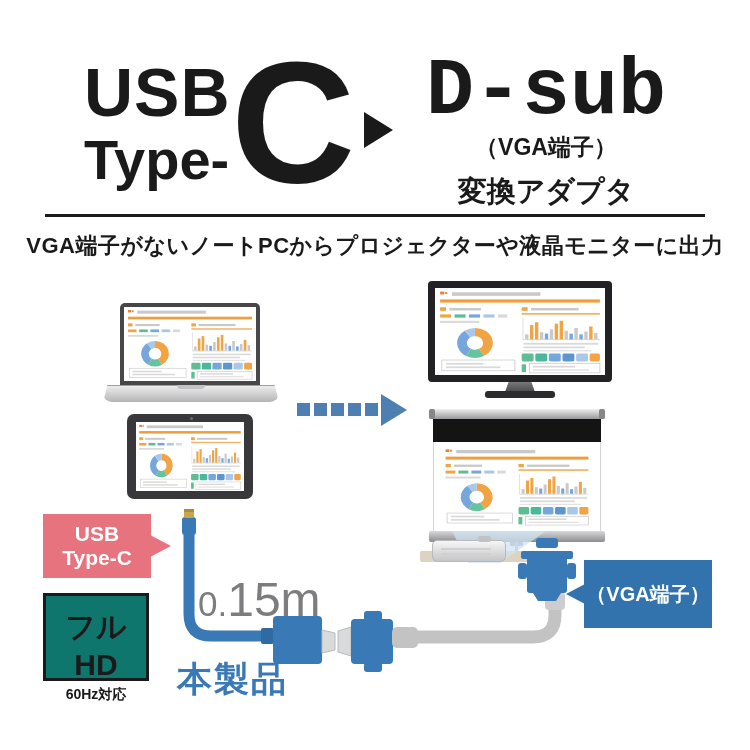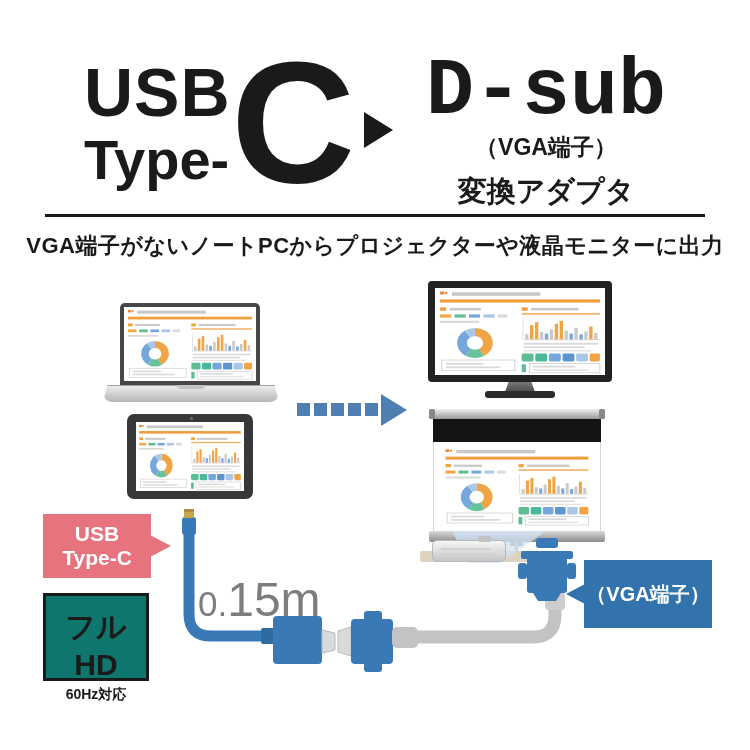--- a/index.html
+++ b/index.html
@@ -262,18 +262,19 @@
 
   <div class="abs spec-box">
     <div class="spec-1">フルHD</div>
     <div class="spec-2">60Hz対応</div>
   </div>
 
   <div class="abs length-label">
     <span class="sm">0.</span><span class="lg">15m</span>
   </div>
 
+  <div class="abs product-label">本製品</div>
 
   <div class="abs dsub-callout">
     <span>（VGA端子）</span>
   </div>
 
 </div>
 
 </body></html>

